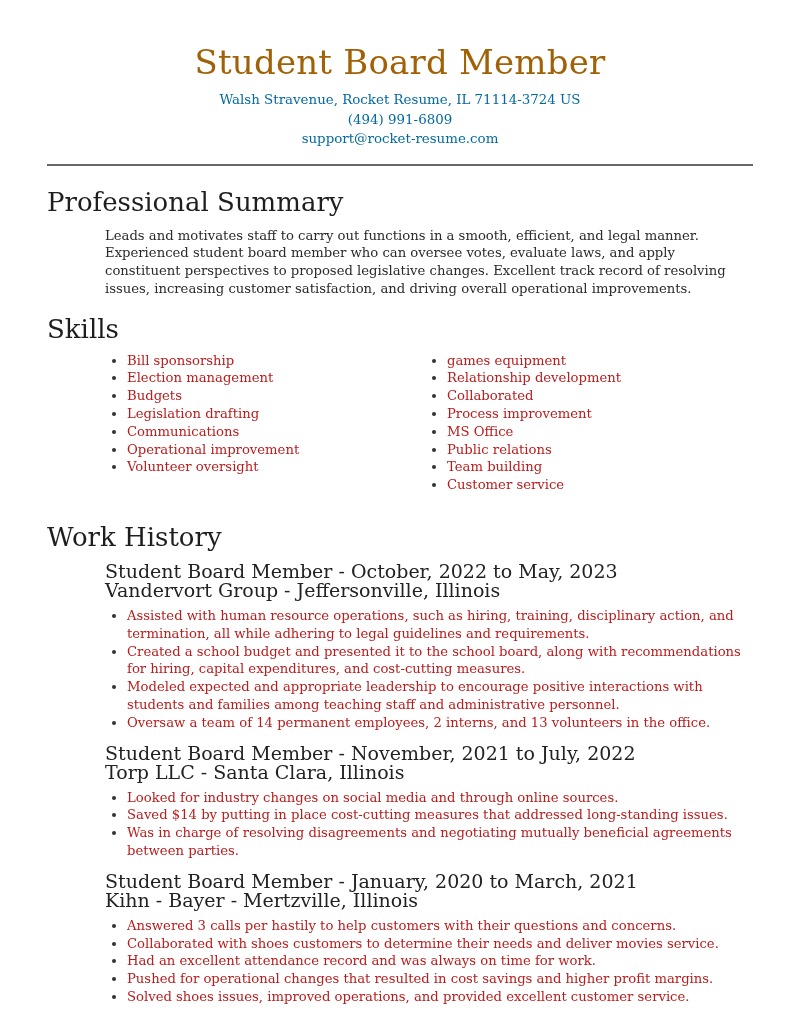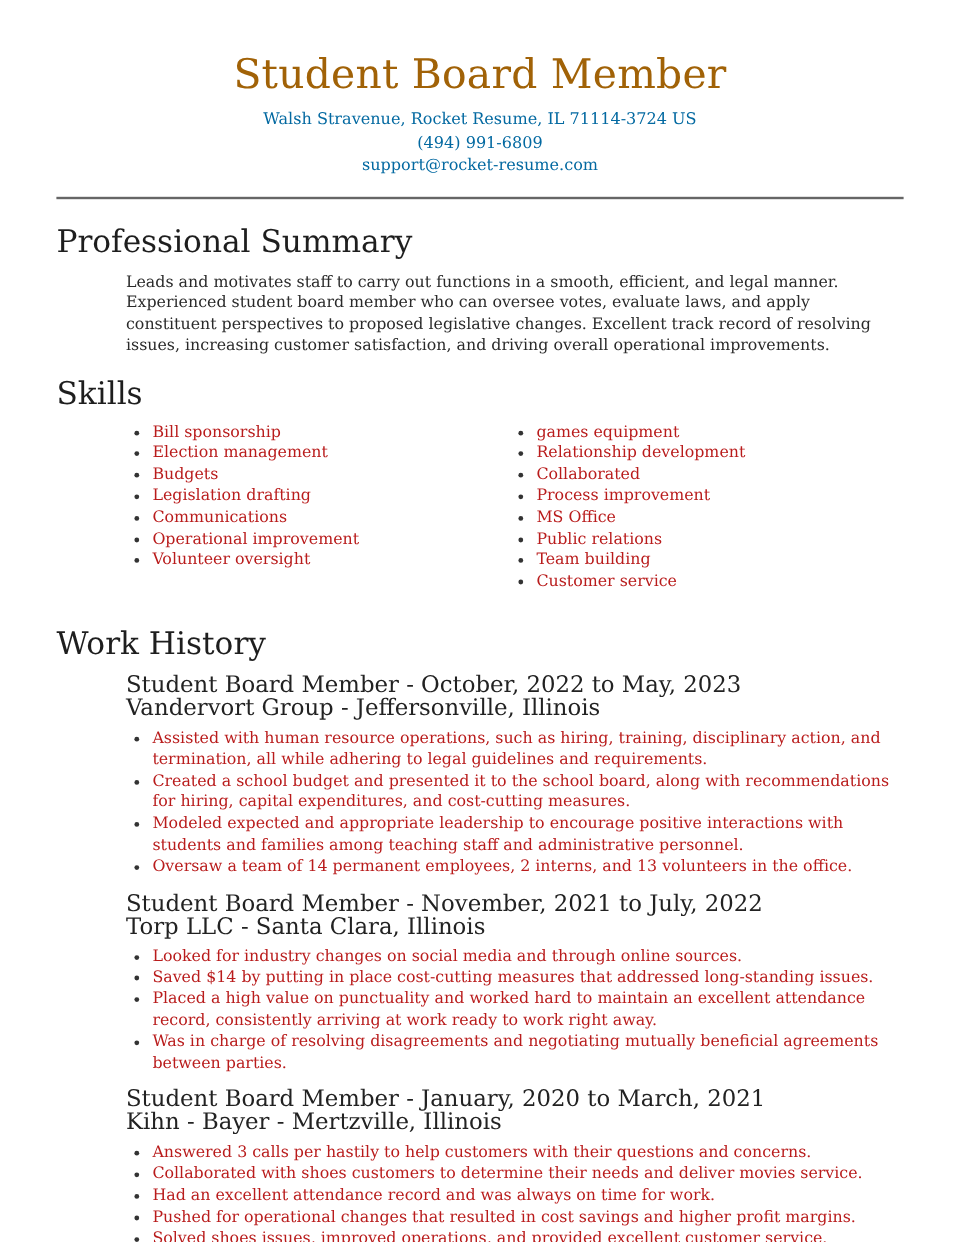--- a/index.html
+++ b/index.html
@@ -95,21 +95,20 @@
       <li>Oversaw a team of 14 permanent employees, 2 interns, and 13 volunteers in the office.</li>
     </ul>
   </div>
 
   <div class="job">
     <div class="job-head">Student Board Member - November, 2021 to July, 2022</div>
     <div class="job-head">Torp LLC - Santa Clara, Illinois</div>
     <ul class="bullets">
       <li>Looked for industry changes on social media and through online sources.</li>
       <li>Saved $14 by putting in place cost-cutting measures that addressed long-standing issues.</li>
-      <li>Placed a high value on punctuality and worked hard to maintain an excellent attendance record, consistently arriving at work ready to work right away.</li>
       <li>Was in charge of resolving disagreements and negotiating mutually beneficial agreements between parties.</li>
     </ul>
   </div>
 
   <div class="job">
     <div class="job-head">Student Board Member - January, 2020 to March, 2021</div>
     <div class="job-head">Kihn - Bayer - Mertzville, Illinois</div>
     <ul class="bullets">
       <li>Answered 3 calls per hastily to help customers with their questions and concerns.</li>
       <li>Collaborated with shoes customers to determine their needs and deliver movies service.</li>

